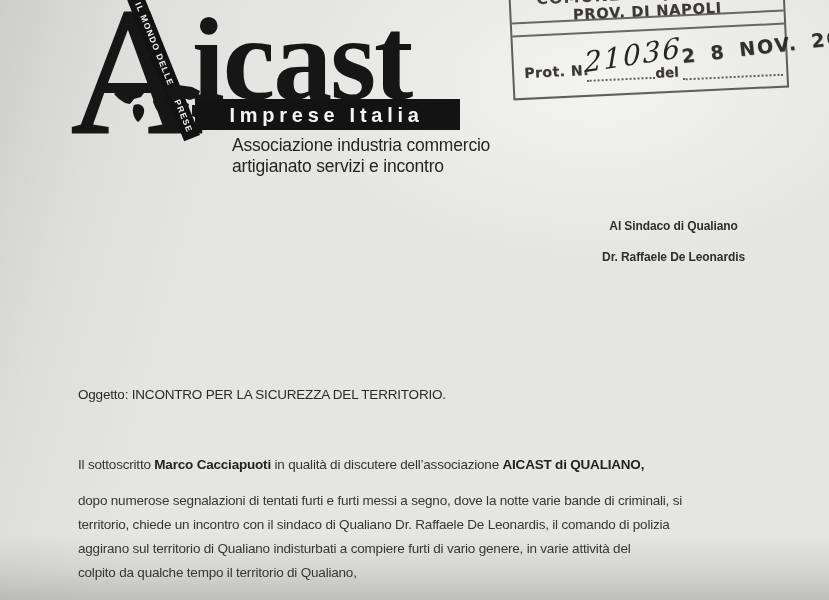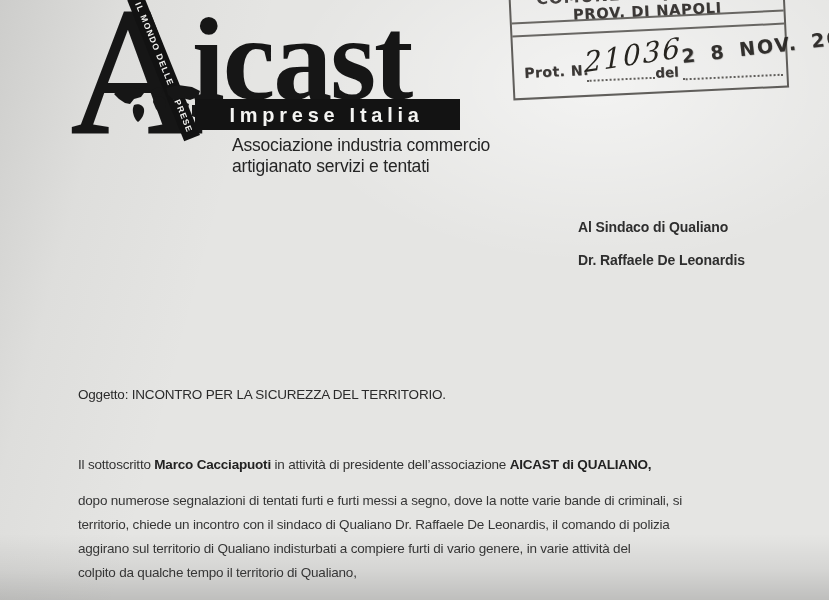--- a/index.html
+++ b/index.html
@@ -100,21 +100,21 @@
   .stamp .date{
     position:absolute; left:168px; top:84px;
     font-size:19px; letter-spacing:2px; word-spacing:5px; white-space:nowrap;
     transform:rotate(-4deg);
     color:rgba(38,36,33,0.9);
     text-shadow:0.5px 0.5px 0.7px rgba(38,36,33,0.4);
   }
   
   .recipient{
     position:absolute; right:84px; top:219px;
-    text-align:left; font-weight:700; font-size:14px; color:#2e2e2e;
+    text-align:center; font-weight:700; font-size:12px; color:#2e2e2e;
     letter-spacing:-0.1px;
   }
   .recipient .r2{margin-top:17px;}
   .subject{
     position:absolute; left:78px; top:387px;
     font-weight:400; font-size:13.5px; color:#2b2b2b; letter-spacing:-0.2px;
   }
   .intro{
     position:absolute; left:78px; top:457px;
     font-size:13.5px; color:#333; letter-spacing:-0.2px; white-space:nowrap;
@@ -150,21 +150,21 @@
         <path d="M82,29 L89,28 L92,33 L87,36 L82,34 Z"></path>
       </g>
     </svg>
 
     <div class="band">
       <span>Imprese Italia</span>
     </div>
 
     <div class="logo-sub">
       <div>Associazione industria commercio</div>
-      <div>artigianato servizi e tentati</div>
+      <div>artigianato servizi e incontro</div>
     </div>
   </div>
 
   <div class="stamp">
     <div class="hdr">COMUNE DI QUALIANO</div>
     <div class="prov">PROV. DI NAPOLI</div>
     <div class="rule rule-1"></div>
     <div class="rule rule-2"></div>
     <div class="prot-label">Prot. N.</div>
     <div class="dotted dot-1"></div>
@@ -174,21 +174,21 @@
     <div class="date">2 8 NOV. 2023</div>
   </div>
 
   <div class="recipient">
     <div class="r1">Al Sindaco di Qualiano</div>
     <div class="r2">Dr. Raffaele De Leonardis</div>
   </div>
 
   <div class="subject">Oggetto: INCONTRO PER LA SICUREZZA DEL TERRITORIO.</div>
 
-  <div class="intro"><span>Il sottoscritto </span><b>Marco Cacciapuoti</b><span> in attività di presidente dell’associazione </span><b>AICAST di QUALIANO,</b></div>
+  <div class="intro"><span>Il sottoscritto </span><b>Marco Cacciapuoti</b><span> in qualità di discutere dell’associazione </span><b>AICAST di QUALIANO,</b></div>
 
   <div class="bodytext">
     <div>dopo numerose segnalazioni di tentati furti e furti messi a segno, dove la notte varie bande di criminali, si</div>
     <div>territorio, chiede un incontro con il sindaco di Qualiano Dr. Raffaele De Leonardis, il comando di polizia</div>
     <div>aggirano sul territorio di Qualiano indisturbati a compiere furti di vario genere, in varie attività del</div>
     <div>colpito da qualche tempo il territorio di Qualiano,</div>
   </div>
 
 </div>
 

